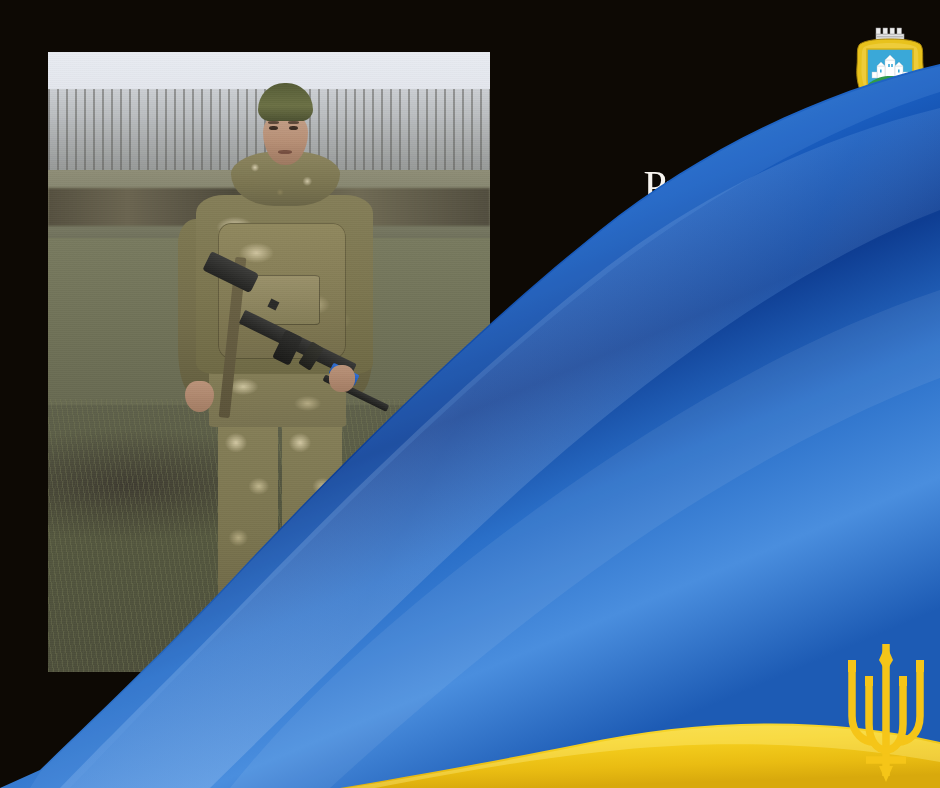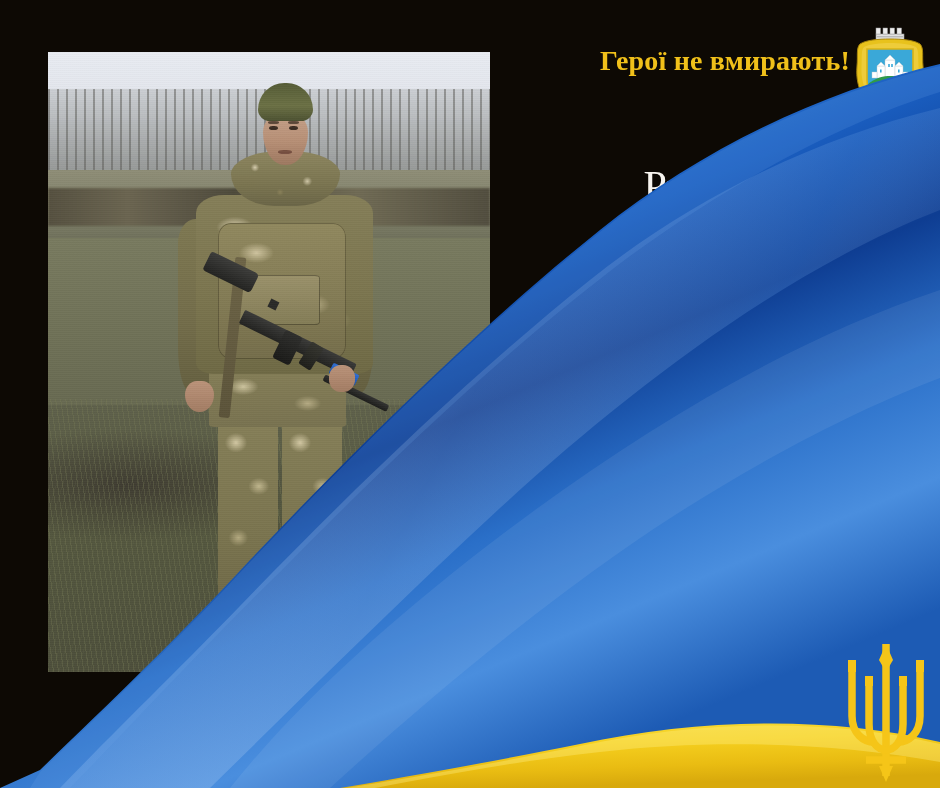--- a/index.html
+++ b/index.html
@@ -328,21 +328,20 @@
       <div class="r-mag"></div>
       <div class="r-grip"></div>
       <div class="r-blue"></div>
       <div class="r-barrel"></div>
       <div class="s-hand-r"></div>
     </div>
 
     <div class="ph-grain"></div>
   </div>
 
-  <div id="headline">Герої не вмирають!</div>
 
   <svg id="crest" viewBox="0 0 76 106">
 
     <g>
       <rect x="24" y="12" width="28" height="6" fill="#e2e2e2" stroke="#9a9a9a" stroke-width="0.6"></rect>
       <rect x="24" y="6" width="4.5" height="6" fill="#ececec" stroke="#9a9a9a" stroke-width="0.5"></rect>
       <rect x="31" y="6" width="4.5" height="6" fill="#ececec" stroke="#9a9a9a" stroke-width="0.5"></rect>
       <rect x="38" y="6" width="4.5" height="6" fill="#ececec" stroke="#9a9a9a" stroke-width="0.5"></rect>
       <rect x="45" y="6" width="4.5" height="6" fill="#ececec" stroke="#9a9a9a" stroke-width="0.5"></rect>
       <rect x="25" y="14" width="26" height="1.4" fill="#b9b9b9"></rect>

